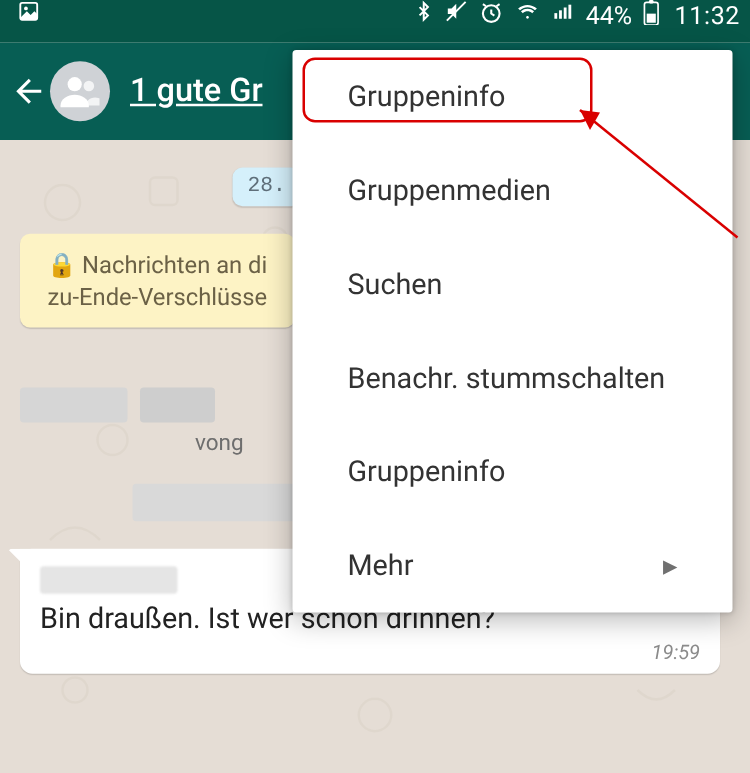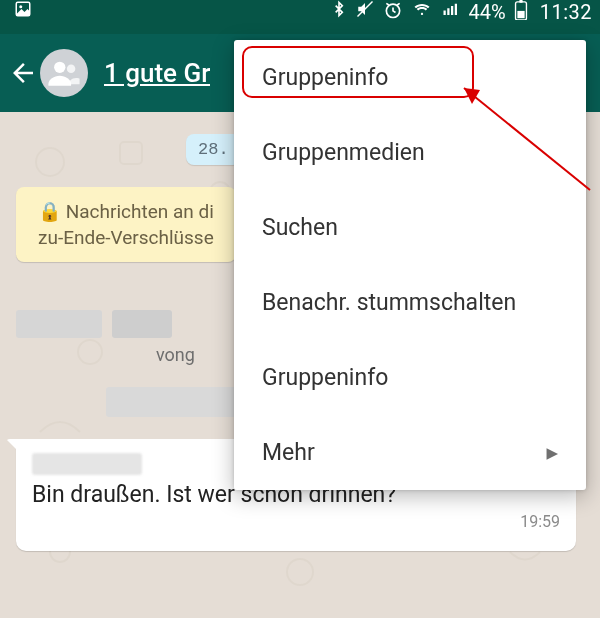--- a/index.html
+++ b/index.html
@@ -60,41 +60,41 @@
 .obscured-row .blk { height: 28px; border-radius: 3px; }
 .obscured-row .b1 { width: 86px; background:#d6d6d6; }
 .obscured-row .b2 { width: 60px; background:#cecece; }
 .meta-under { margin-top: 6px; padding-left: 140px; color:#6e6e6e; font-size:18px; }
 
 .obscured-row2 { margin-top: 22px; margin-left: 90px;}
 .obscured-row2 .blk { height: 30px; width: 150px; background:#d9d9d9; border-radius:3px; }
 
 .bubble-in {
   margin-top: 22px; background:#fff; border-radius: 10px;
-  padding: 14px 16px 20px; width: 560px;
+  padding: 14px 16px 8px; width: 560px;
   box-shadow: 0 1px 1px rgba(0,0,0,.15);
   position: relative;
 }
 .bubble-in::before {
   content:""; position:absolute; left:-10px; top:0;
   border: 10px solid transparent; border-top-color:#fff; border-right-color:#fff;
   border-top-left-radius: 4px;
 }
 .bubble-in .name-blur { width:110px; height:22px; background:#e5e5e5; border-radius:3px; filter: blur(1px); margin-bottom: 6px;}
 .bubble-in .msg { font-size: 23px; color:#222; }
-.bubble-in .time { text-align: right; font-size:16px; color:#8b8b8b; margin-top: 4px; }
+.bubble-in .time { text-align: right; font-size:16px; color:#8b8b8b; margin-top: 4px; font-style: italic; }
 
 .menu {
   position: absolute; top: 40px; right: 14px;
   width: 352px; background:#fff; border-radius: 3px;
   box-shadow: 0 6px 22px rgba(0,0,0,.28), 0 0 4px rgba(0,0,0,.18);
   z-index: 50;
 }
 .menu-item {
-  padding: 24px 28px; font-size: 23px; color:#333;
+  padding: 24px 44px; font-size: 23px; color:#333;
   display:flex; align-items:center; justify-content: space-between;
   cursor: pointer;
 }
 .menu-item .more-caret { color:#707070; }
 
 .highlight-ring {
   position:absolute; border: 2.5px solid #d90000; border-radius: 10px;
   pointer-events:none; z-index: 60;
 }
 .arrow-annot { position:absolute; z-index: 60; pointer-events:none; }

